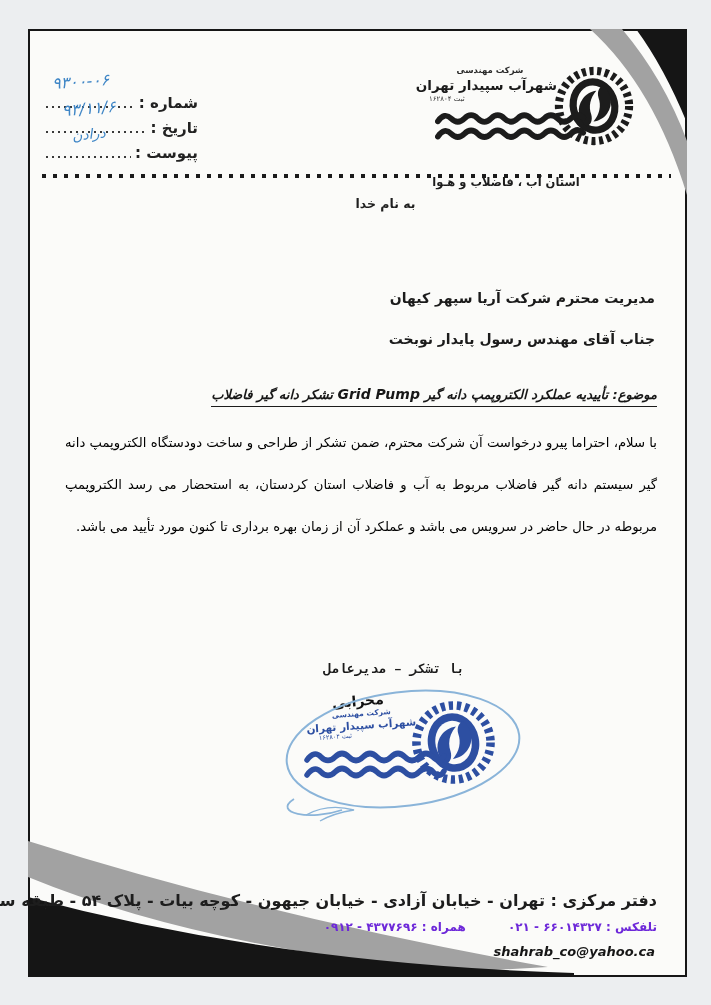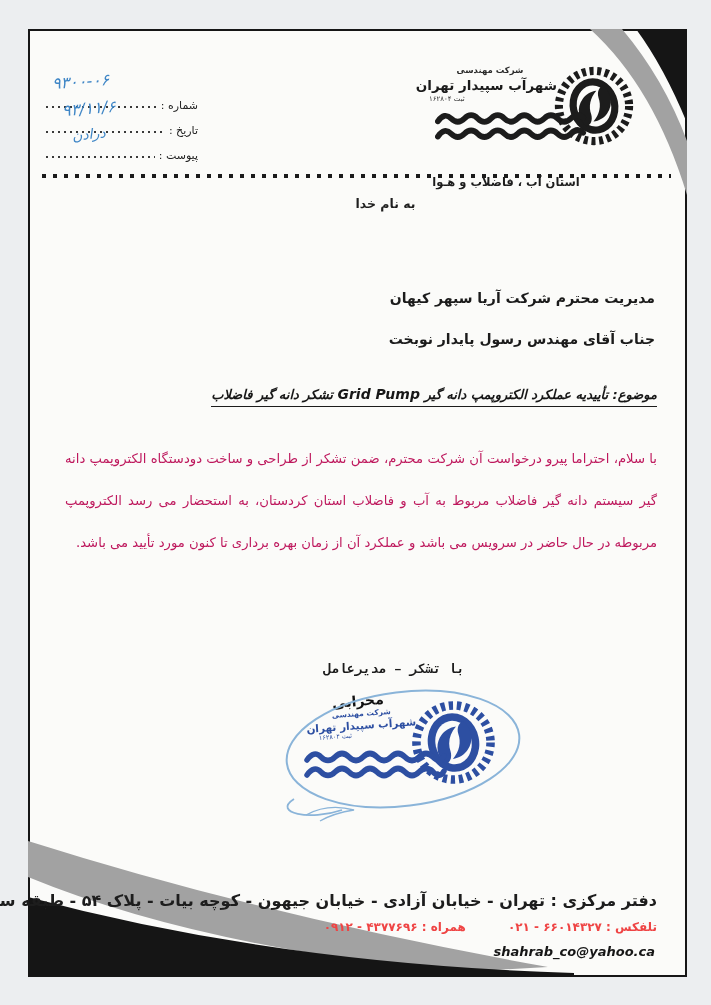--- a/index.html
+++ b/index.html
@@ -6,21 +6,21 @@
   .scan{position:relative;width:711px;height:1005px;background:#eceef0;overflow:hidden;
         font-family:"DejaVu Sans",sans-serif;color:#1f1f1f;}
   .page{position:absolute;left:28px;top:29px;width:655px;height:944px;
         background:#fbfbf9;border:2.5px solid #161616;}
   
   .corner-tr{position:absolute;top:-2px;right:-2px;width:175px;height:170px;}
   .corner-bl{position:absolute;bottom:-2px;left:-2px;width:548px;height:138px;}
   
   .ref-block{position:absolute;top:56px;left:16px;width:152px;direction:rtl;}
   .ref-row{position:relative;display:flex;align-items:flex-end;height:25px;}
-  .ref-label{font-size:11px;font-weight:400;white-space:nowrap;color:#222;}
+  .ref-label{font-size:15px;font-weight:700;white-space:nowrap;color:#222;}
   .ref-dots{flex:1;height:2px;margin:0 4px 4px 0;
             background:repeating-linear-gradient(90deg,#3a3a3a 0 2px,transparent 2px 6px);}
   .hand{position:absolute;color:#3f86c6;font-size:16px;font-style:italic;font-weight:400;
         direction:ltr;unicode-bidi:bidi-override;white-space:nowrap;}
   .hand-number{top:-15px;left:6px;transform:rotate(-4deg);}
   .hand-date{top:-13px;left:16px;transform:rotate(-5deg);}
   .hand-attachment{top:-11px;left:26px;font-size:14px;transform:rotate(-6deg);}
   
   .letterhead{position:absolute;top:28px;right:36px;width:238px;height:140px;}
   .lh-gear{position:absolute;right:10px;top:2px;width:90px;height:90px;}
@@ -36,39 +36,39 @@
               background:repeating-linear-gradient(90deg,#1b1b1b 0 4px,transparent 4px 11px);}
   .bismillah{position:absolute;top:165px;left:56px;right:0;text-align:center;
              font-size:12.5px;font-weight:700;direction:rtl;}
   
   .recipient{position:absolute;top:247px;right:30px;direction:rtl;text-align:right;
              font-size:14px;font-weight:700;line-height:41px;color:#1b1b1b;}
   .subject{position:absolute;top:353px;right:28px;direction:rtl;white-space:nowrap;}
   .subject-inner{font-size:13px;font-weight:700;font-style:italic;color:#171717;
                  border-bottom:1.5px solid #1c1c1c;padding-bottom:4px;}
   .subject-en{font-family:"DejaVu Sans",sans-serif;font-size:14px;font-weight:700;}
-  .body-par{position:absolute;top:407px;right:28px;width:592px;direction:rtl;
-            text-align:justify;text-align-last:right;font-size:13.2px;line-height:42px;color:#be185d;}
+  .body-par{position:absolute;top:391px;right:28px;width:592px;direction:rtl;
+            text-align:justify;text-align-last:right;font-size:13.2px;line-height:42px;color:#000000;}
   .closing{position:absolute;top:630px;left:266px;width:196px;text-align:center;
            font-size:13px;font-weight:700;direction:rtl;color:#1b1b1b;font-family:Liberation Mono, monospace;}
   .signer{position:absolute;top:662px;left:302px;font-size:14px;font-weight:700;
           transform:rotate(-5deg);direction:rtl;color:#111;}
   
   .stamp{position:absolute;top:656px;left:246px;width:252px;height:152px;}
   .stamp-svg{position:absolute;left:0;top:0;width:252px;height:152px;}
   .stamp-text{position:absolute;right:112px;top:22px;width:108px;text-align:center;
               direction:rtl;color:#2d4fa2;transform:rotate(-4deg);}
   .stamp-type{font-size:7.5px;font-weight:700;}
   .stamp-name{font-size:10.5px;font-weight:700;white-space:nowrap;margin-top:1px;}
   .stamp-reg{font-size:6.5px;text-align:left;margin-left:10px;}
   
   .footer-address{position:absolute;top:860px;right:28px;direction:rtl;
                   font-size:16px;font-weight:700;white-space:nowrap;color:#1d1d1d;}
   .footer-contacts{position:absolute;top:889px;right:28px;direction:rtl;
-                   font-size:12px;font-weight:700;white-space:nowrap;color:#ef4444;}
+                   font-size:12px;font-weight:700;white-space:nowrap;color:#6d28d9;}
   .footer-contacts .mobile{margin-right:38px;}
   .footer-email{position:absolute;top:913px;right:30px;direction:ltr;
                 font-size:13px;font-weight:700;font-style:italic;color:#161616;margin-left:15px;}
 </style>
 </head>
 <body>
 
 <div class="scan">
   <div class="page">
 

